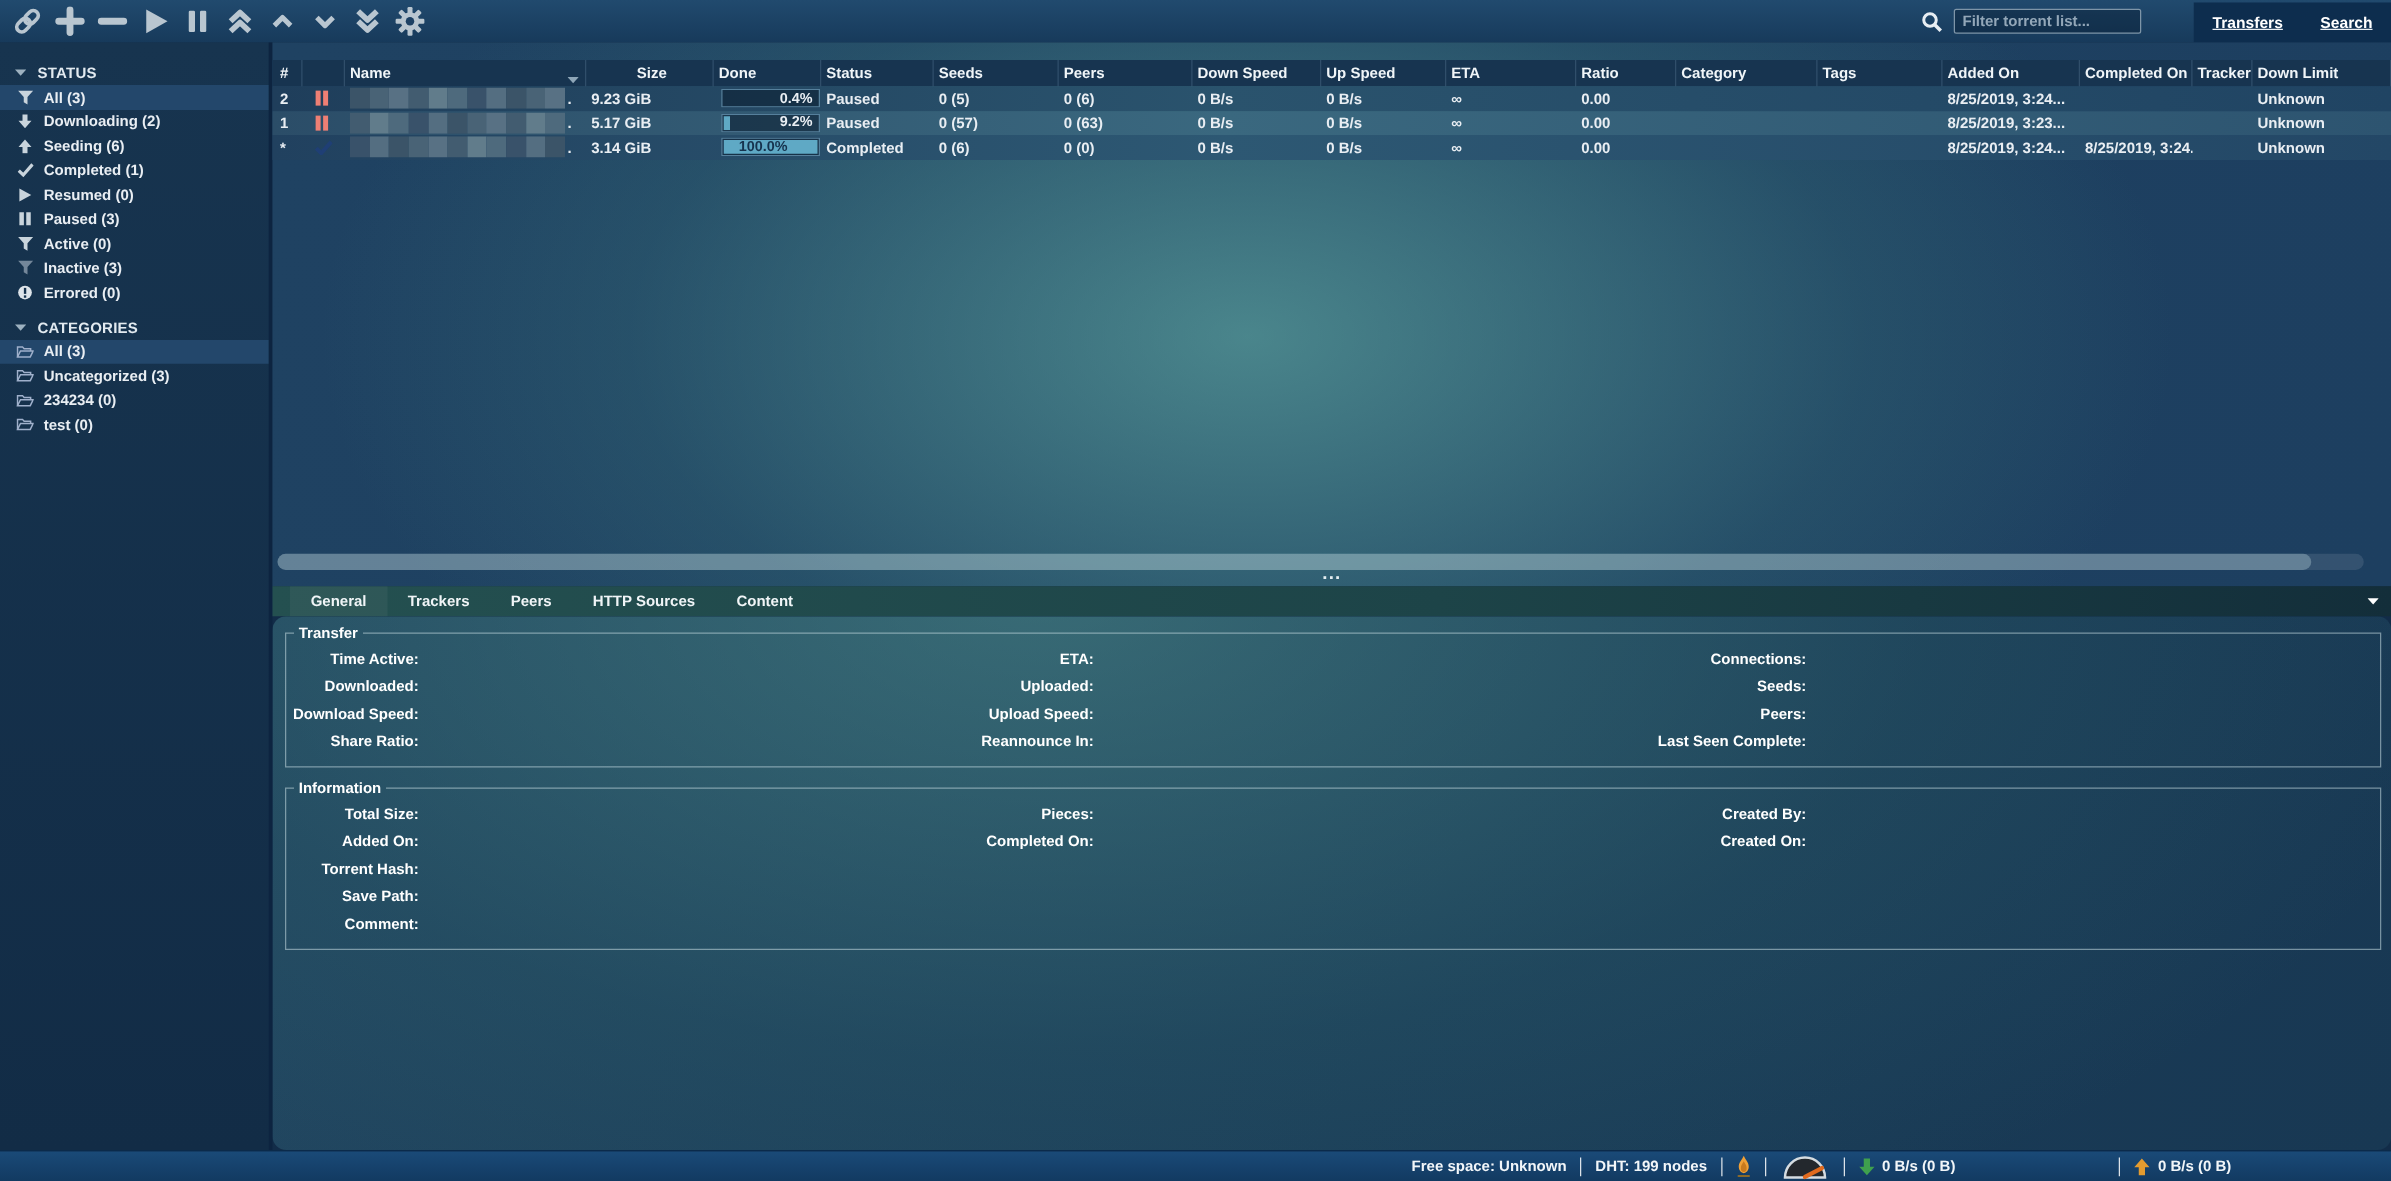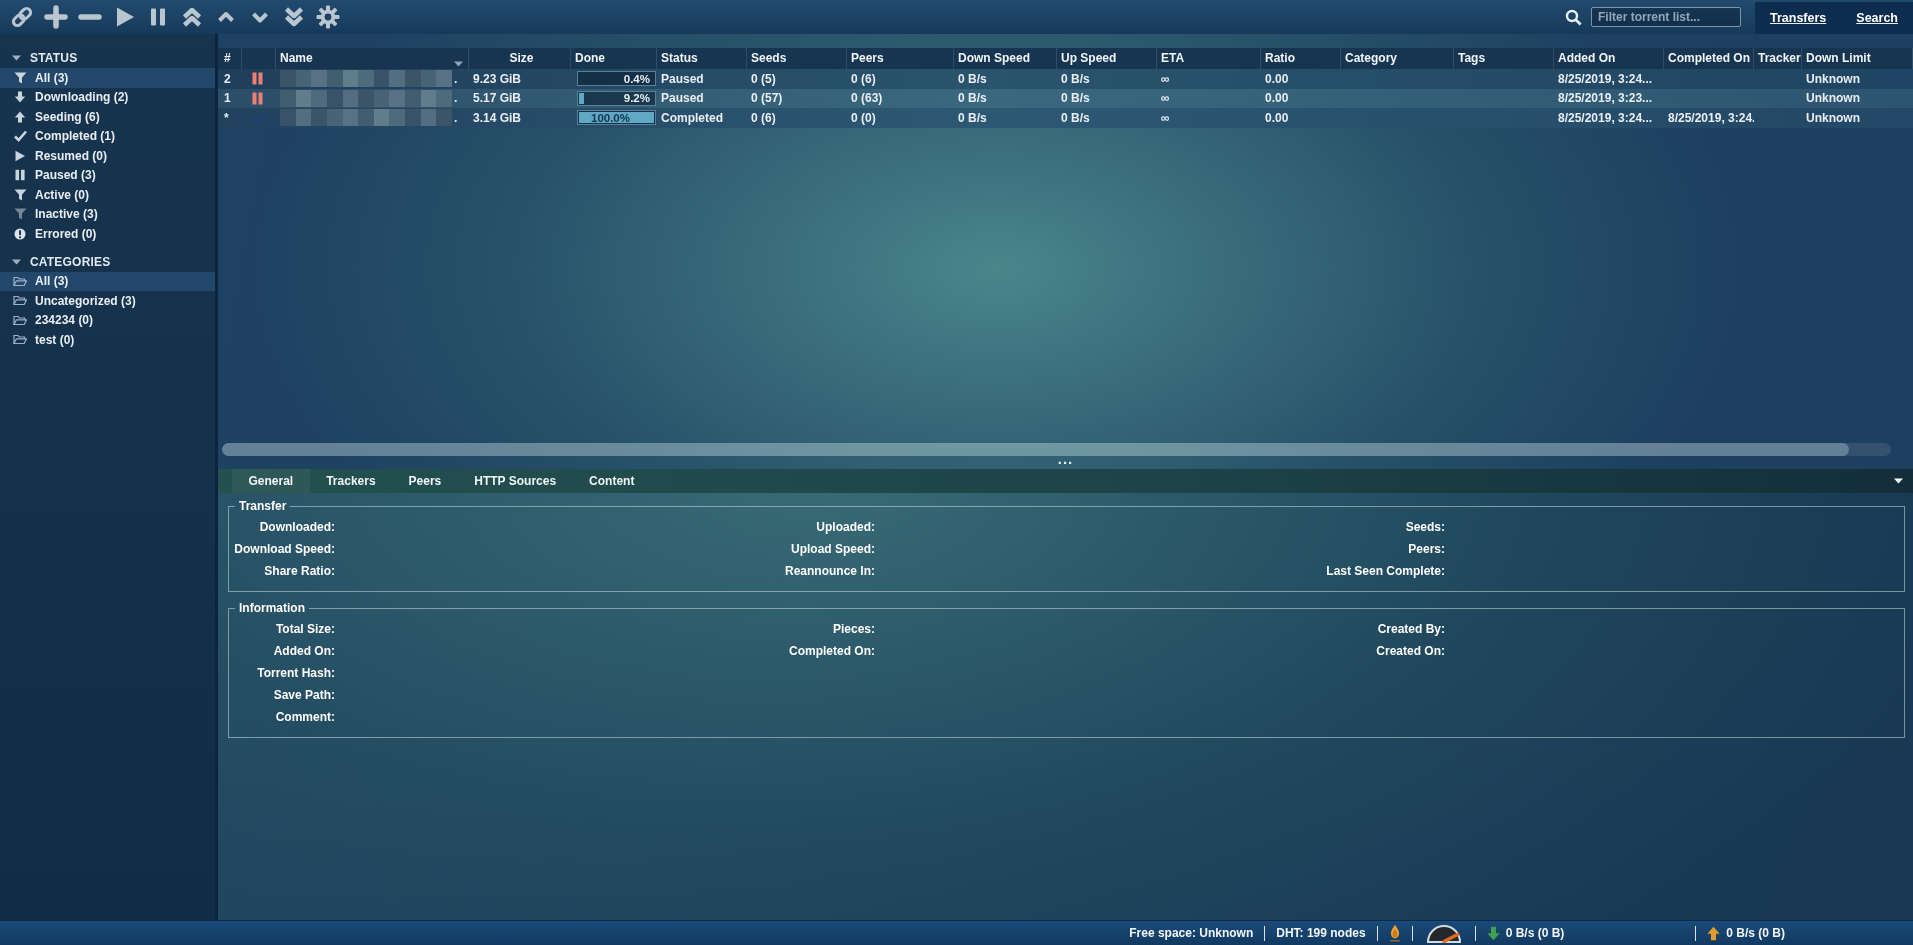--- a/index.html
+++ b/index.html
@@ -7,21 +7,21 @@
   body { font-family: "Liberation Sans", sans-serif; background: #122c48; color: #e9eef3; }
   .app { display: flex; flex-direction: column; width: 1913px; height: 945px; }
 
   
   .menubar { height: 18px; background: #12304f; display: flex; align-items: center; padding-left: 3px; flex: none; }
   .menu-item { color: #eef3f7; font-size: 12px; padding: 0 11px; cursor: default; }
 
   
   .toolbar { height: 34px; background: linear-gradient(#214a6e,#173a5b); display: flex; align-items: center; padding-left: 6px; flex: none; }
   .tbtn { width: 31px; height: 30px; margin-right: 3px; display: flex; align-items: center; justify-content: center; background: none; border: none; cursor: pointer; }
-  .toolbar-right { margin-left: auto; display: flex; align-items: center; height: 100%; }
+  .toolbar-right { margin-left: auto; display: flex; align-items: center; height: 100%; gap: 28px; }
   .search-wrap { display: flex; align-items: center; margin-right: 14px; }
   .search-wrap svg { margin-right: 9px; }
   .filter-input { width: 150px; height: 20px; background: rgba(8,28,48,0.40); border: 1px solid #7e95a8; border-radius: 2px; color: #dfe7ee; font-size: 12px; font-weight: bold; padding: 0 6px; outline: none; }
   .filter-input::placeholder { color: #93a7b8; }
   .viewtabs { height: 32px; align-self: flex-end; background: #0d2d4e; display: flex; align-items: center; text-decoration: underline; }
   .viewtab { color: #fff; font-size: 12.5px; font-weight: bold; padding: 0 15px; height: 100%; display: flex; align-items: center; background: none; border: none; cursor: pointer; }
 
   
   .main { flex: 1; display: flex; min-height: 0; }
   .sidebar { width: 218px; flex: none; background: linear-gradient(#17344f,#122c46); border-right: 3px solid #0d2440; padding-top: 14px; font-size: 12px; font-weight: bold; overflow: hidden; }
@@ -63,21 +63,21 @@
 
   
   .tabbar { height: 24px; flex: none; background: linear-gradient(90deg,#245050,#1d4448 55%,#132e3a); display: flex; align-items: center; padding-left: 14px; font-size: 12px; font-weight: bold; color: #f0f5f7; position: relative; }
   .tab { padding: 0 16.5px; height: 100%; display: flex; align-items: center; cursor: pointer; }
   .tab.active { background: rgba(255,255,255,0.05); }
   .tab-caret { position: absolute; right: 10px; top: 9px; cursor: pointer; }
 
   
   .panel { flex: 1; min-height: 0; padding: 6px 8px 0 10px;
     background: radial-gradient(1500px 760px at 36% -4%, rgba(90,160,150,0.45), rgba(50,105,110,0.25) 48%, rgba(0,0,0,0) 78%),
-                linear-gradient(115deg,#214560,#1a3c58 55%,#183853); }
+                linear-gradient(115deg,#214560,#1a3c58 55%,#183853); border-radius: 11px; }
   fieldset { border: 1px solid rgba(198,220,226,0.55); margin-bottom: 9px; padding: 3px 0 9px; }
   legend { font-size: 12px; font-weight: bold; color: #fff; margin-left: 6px; padding: 0 4px; }
   .frow { display: flex; height: 22px; align-items: center; font-size: 12px; font-weight: bold; color: #fff; }
   .fl { text-align: right; white-space: nowrap; }
   .fl.c1 { width: 106px; }
   .fl.c2 { width: 540px; }
   .fl.c3 { width: 570px; }
 
   
   .statusbar { height: 25px; flex: none; background: linear-gradient(#1a4a78,#123a61); border-top: 1px solid #0b2a4a; display: flex; align-items: center; justify-content: flex-end; font-size: 12px; font-weight: bold; color: #f2f6f9; padding-right: 128px; }
@@ -504,20 +504,25 @@
           <div class="tab">HTTP Sources</div>
           <div class="tab">Content</div>
           <svg class="tab-caret" width="9" height="6" viewBox="0 0 9 6">
             <path d="M0,0.5 h9 L4.5,5.5 Z" fill="#ffffff"></path>
           </svg>
       </div>
 
       <div class="panel">
         <fieldset id="fs-transfer">
           <legend>Transfer</legend>
+        <div class="frow">
+              <div class="fl c1">Time Active:</div>
+              <div class="fl c2">ETA:</div>
+              <div class="fl c3">Connections:</div>
+            </div>
             <div class="frow">
               <div class="fl c1">Downloaded:</div>
               <div class="fl c2">Uploaded:</div>
               <div class="fl c3">Seeds:</div>
             </div>
             <div class="frow">
               <div class="fl c1">Download Speed:</div>
               <div class="fl c2">Upload Speed:</div>
               <div class="fl c3">Peers:</div>
             </div>

